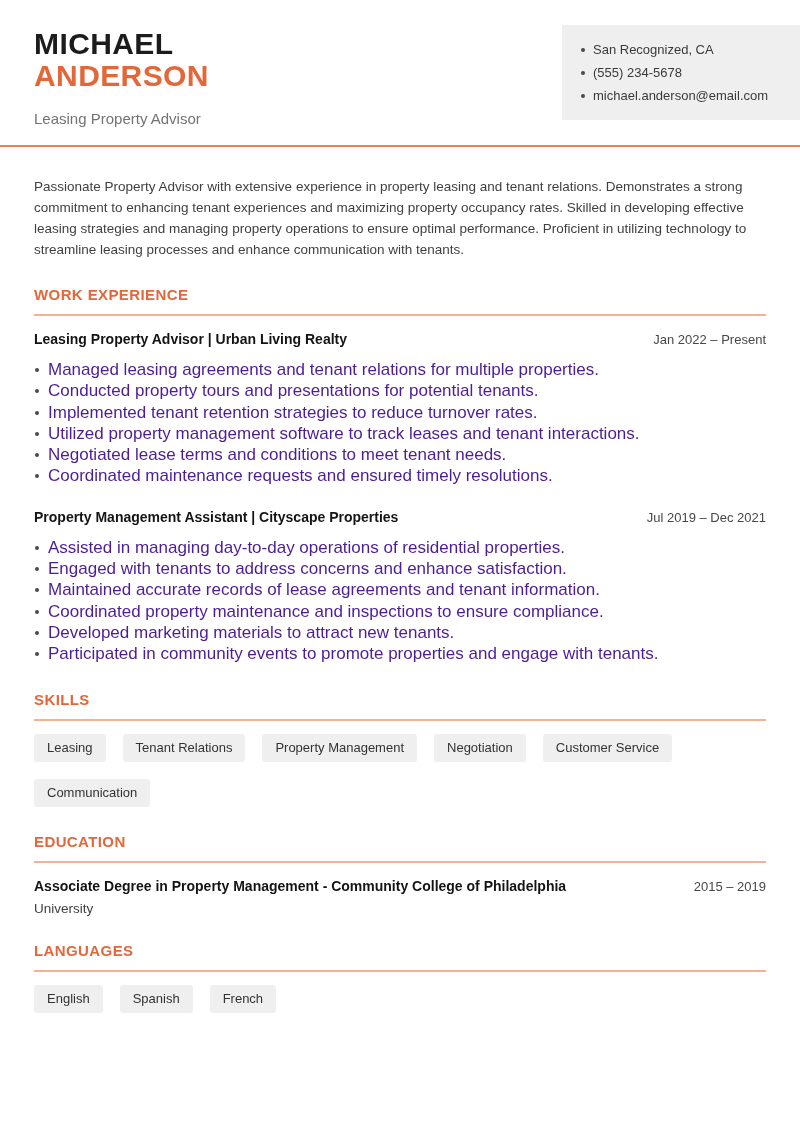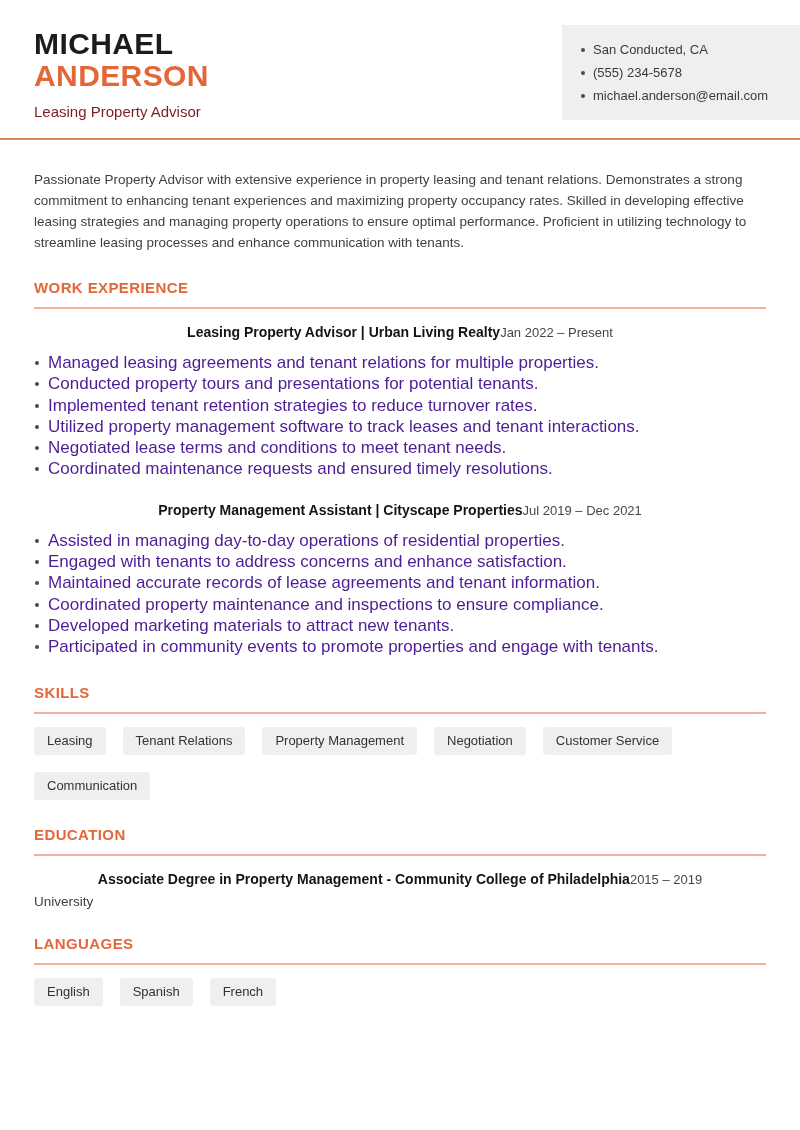--- a/index.html
+++ b/index.html
@@ -10,21 +10,21 @@
     color:#1c1c1c;
     position:relative;
   }
   .page { position:relative; width:800px; height:1130px; overflow:hidden; }
 
   
   .header { padding:28px 34px 0 34px; position:relative; }
   .name { font-weight:700; font-size:30px; line-height:32px; letter-spacing:.4px; }
   .name .first { color:#1c1c1c; display:block; }
   .name .last  { color:#e4673a; display:block; }
-  .job-title { margin-top:11px; font-size:15px; color:#7f1d1d; }
+  .job-title { margin-top:18px; font-size:15px; color:#737373; }
 
   .contact-card {
     position:absolute; top:25px; right:0;
     width:238px; min-height:90px;
     background:#efefef;
     padding:13px 10px 13px 18px;
   }
   .contact-item {
     font-size:13px; color:#3a3a3a; line-height:23px;
     position:relative; padding-left:13px;
@@ -41,21 +41,21 @@
   .summary { margin-top:29px; font-size:13.5px; line-height:21px; color:#3f3f3f; }
 
   .section { margin-top:26px; }
   .section-heading {
     color:#e4673a; font-size:15px; font-weight:700; letter-spacing:.4px;
     padding-bottom:11px; border-bottom:2px solid #f3b295;
   }
 
   .entry { margin-top:15px; }
   .entry + .entry { margin-top:22px; }
-  .entry-header { display:flex; justify-content:center; align-items:baseline; }
+  .entry-header { display:flex; justify-content:space-between; align-items:baseline; }
   .entry-title { font-size:14px; font-weight:700; color:#141414; }
   .entry-date { font-size:13px; color:#474747; white-space:nowrap; }
   .entry-sub { margin-top:7px; font-size:13.5px; color:#3f3f3f; }
 
   ul.bullets { list-style:none; margin-top:12px; }
   ul.bullets li {
     font-size:17px; color:#4c1d95; line-height:21.3px;
     position:relative; padding-left:14px;
   }
   ul.bullets li::before {
@@ -75,21 +75,21 @@
 <div class="page">
 
   <div class="header">
     <h1 class="name">
       <span class="first">MICHAEL</span>
       <span class="last">ANDERSON</span>
     </h1>
     <div class="job-title">Leasing Property Advisor</div>
 
     <div class="contact-card">
-      <div class="contact-item">San Conducted, CA</div>
+      <div class="contact-item">San Recognized, CA</div>
       <div class="contact-item">(555) 234-5678</div>
       <div class="contact-item">michael.anderson@email.com</div>
     </div>
   </div>
 
   <div class="top-rule"></div>
 
   <div class="main">
 
     <p class="summary">Passionate Property Advisor with extensive experience in property leasing and tenant relations. Demonstrates a strong commitment to enhancing tenant experiences and maximizing property occupancy rates. Skilled in developing effective leasing strategies and managing property operations to ensure optimal performance. Proficient in utilizing technology to streamline leasing processes and enhance communication with tenants.</p>

